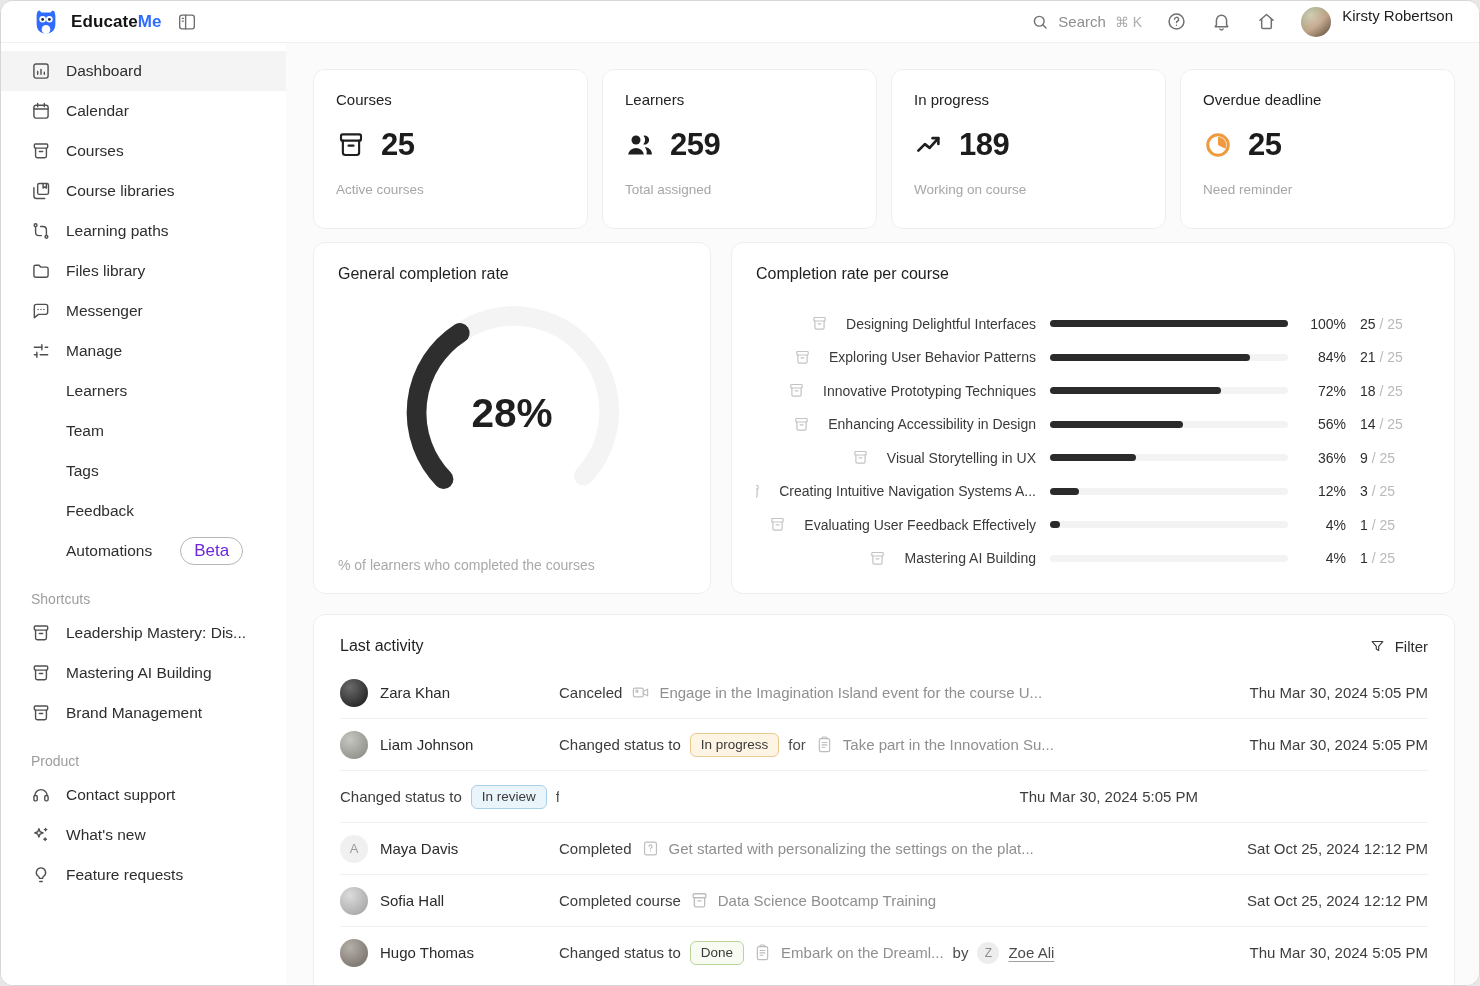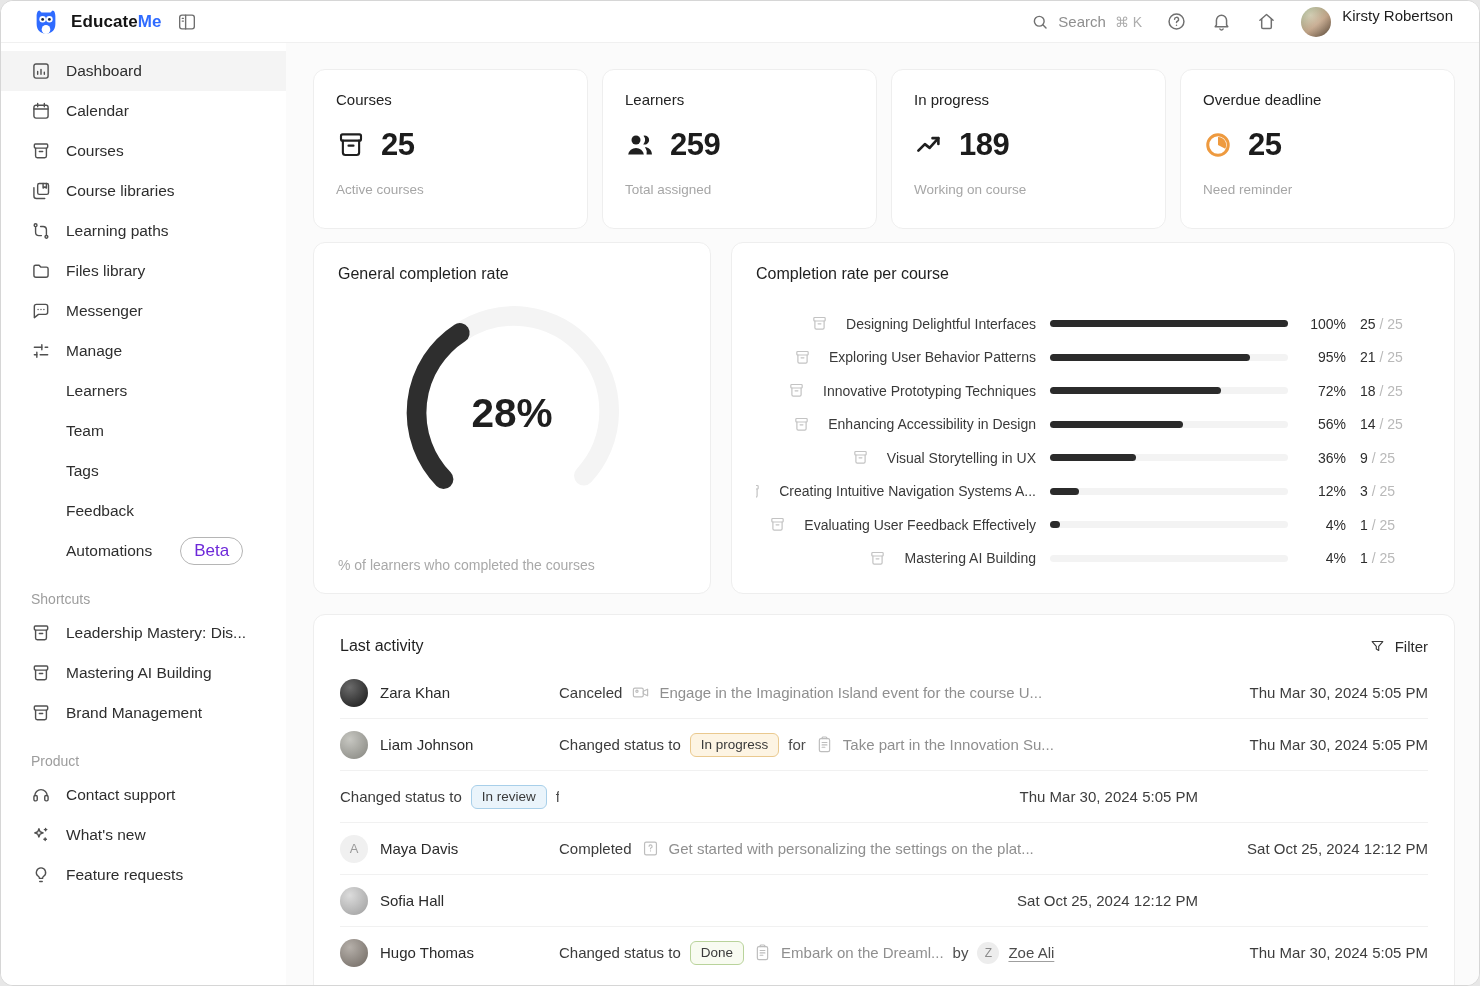--- a/index.html
+++ b/index.html
@@ -403,21 +403,21 @@
                     <rect x="4" y="3.5" width="16" height="5" rx="1.2"></rect>
                     <path d="M5.5 8.5v9.5a2 2 0 0 0 2 2h9a2 2 0 0 0 2-2V8.5"></path>
                     <path d="M10 12.5h4"></path>
                   </svg>
                 </span>
                 <span>Exploring User Behavior Patterns</span>
               </div>
               <div class="bar-track">
                 <div class="bar-fill" style="width: 84%;"></div>
               </div>
-              <div class="bar-pct">95%</div>
+              <div class="bar-pct">84%</div>
               <div class="bar-count"><span>21</span><span class="dim"> / 25</span></div>
             </div>
             <div class="bar-row">
               <div class="bar-label">
                 <span class="ic">
                   <svg viewBox="0 0 24 24" fill="none" stroke="currentColor" stroke-width="1.7" stroke-linecap="round" stroke-linejoin="round">
                     <rect x="4" y="3.5" width="16" height="5" rx="1.2"></rect>
                     <path d="M5.5 8.5v9.5a2 2 0 0 0 2 2h9a2 2 0 0 0 2-2V8.5"></path>
                     <path d="M10 12.5h4"></path>
                   </svg>
@@ -601,20 +601,31 @@
                 </svg>
               </span>
               <span class="act-item">Get started with personalizing the settings on the plat...</span>
             </div>
             <div class="act-date">Sat Oct 25, 2024 12:12 PM</div>
           </div>
           <div class="act-row">
             <div class="act-user">
               <span class="avatar photo" style="background-color: rgb(201, 201, 201);"></span>
               <span class="act-name">Sofia Hall</span>
+            </div>
+            <div class="act-detail">
+              <span class="act-action">Completed course</span>
+              <span class="ic">
+                <svg viewBox="0 0 24 24" fill="none" stroke="currentColor" stroke-width="1.7" stroke-linecap="round" stroke-linejoin="round">
+                  <rect x="4" y="3.5" width="16" height="5" rx="1.2"></rect>
+                  <path d="M5.5 8.5v9.5a2 2 0 0 0 2 2h9a2 2 0 0 0 2-2V8.5"></path>
+                  <path d="M10 12.5h4"></path>
+                </svg>
+              </span>
+              <span class="act-item">Data Science Bootcamp Training</span>
             </div>
             <div class="act-date">Sat Oct 25, 2024 12:12 PM</div>
           </div>
           <div class="act-row">
             <div class="act-user">
               <span class="avatar photo" style="background-color: rgb(142, 133, 124);"></span>
               <span class="act-name">Hugo Thomas</span>
             </div>
             <div class="act-detail">
               <span class="act-action">Changed status to</span>

